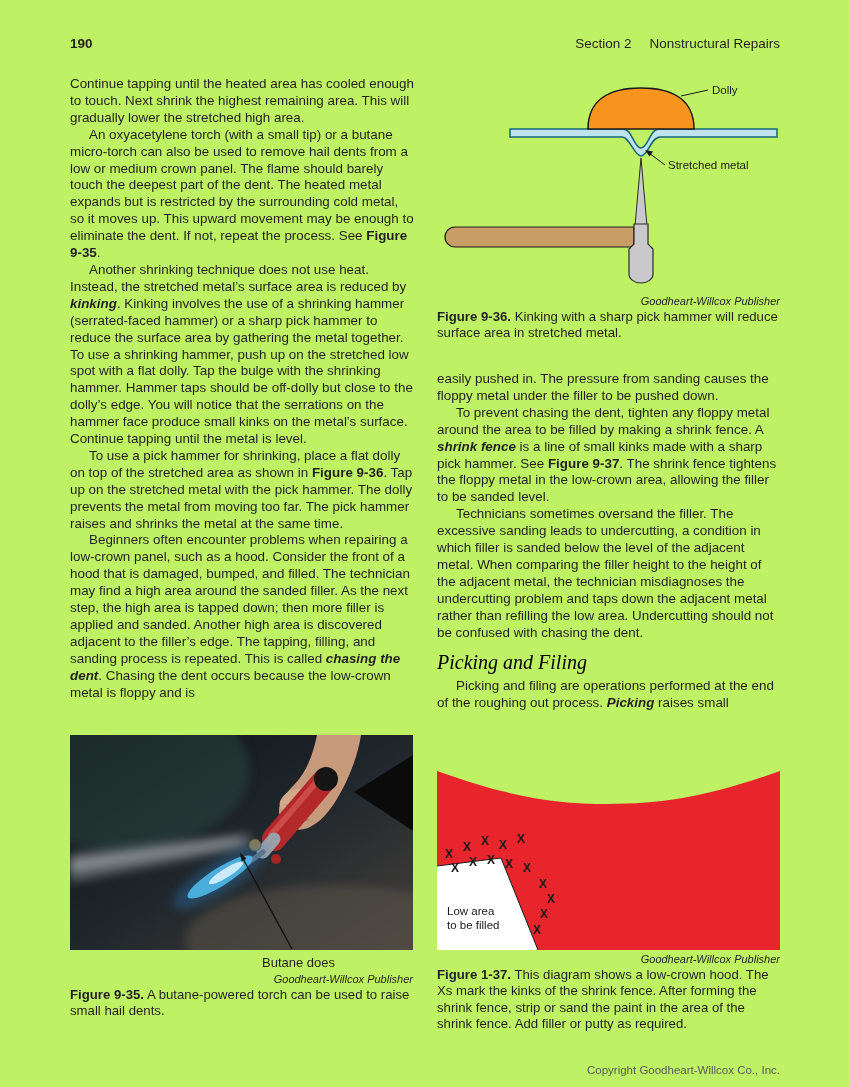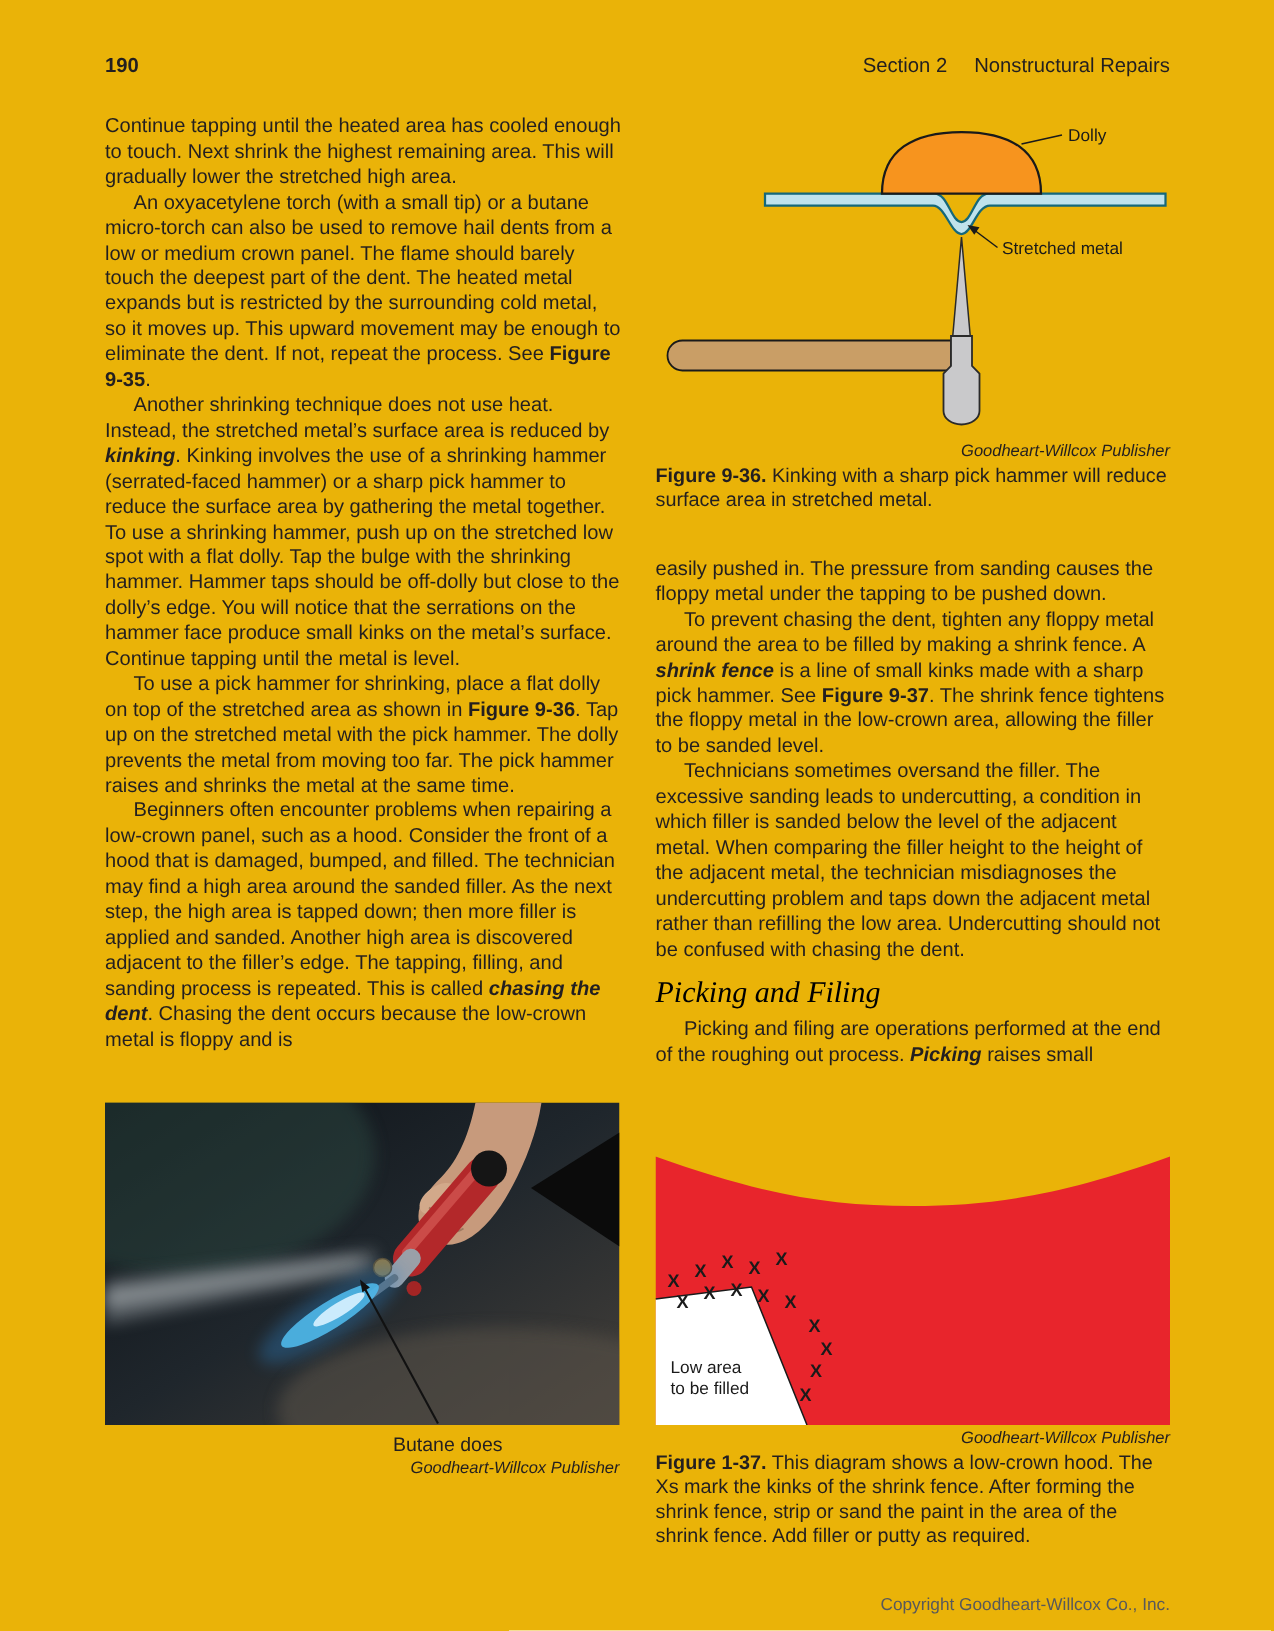--- a/index.html
+++ b/index.html
@@ -1,18 +1,18 @@
 <!DOCTYPE html>
 <html><head>
 <meta charset="utf-8">
 <style>
   * { margin:0; padding:0; box-sizing:border-box; }
   html,body { background:#ffffff; }
   .page {
-    position:relative; width:849px; height:1087px; background:#eab308;
+    position:relative; width:849px; height:1087px; background:#bef264;
     font-family:"Liberation Sans", sans-serif; color:#231f20; overflow:hidden;
   }
   
   .page-header {
     position:absolute; top:36px; left:70px; right:69px;
     display:flex; justify-content:space-between; font-size:13.5px;
   }
   .page-num { font-weight:bold; }
   .header-right .sec-title { margin-left:18px; }
   
@@ -87,21 +87,21 @@
     </svg>
     <div class="credit">Goodheart-Willcox Publisher</div>
     <p class="caption">
       <span class="cap-label">Figure 9-36.</span>
       <span class="cap-text">Kinking with a sharp pick hammer will reduce surface area in stretched metal.</span>
     </p>
   </figure>
 
   <div class="text-block right-col">
     <div>
-        <p class="para"><span>easily pushed in. The pressure from sanding causes the floppy metal under the tapping to be pushed down.</span></p>
+        <p class="para"><span>easily pushed in. The pressure from sanding causes the floppy metal under the filler to be pushed down.</span></p>
         <p class="para indent"><span>To prevent chasing the dent, tighten any floppy metal around the area to be filled by making a shrink fence. A </span><span class="b i">shrink fence</span><span> is a line of small kinks made with a sharp pick hammer. See </span><span class="b">Figure 9-37</span><span>. The shrink fence tightens the floppy metal in the low-crown area, allowing the filler to be sanded level.</span></p>
         <p class="para indent"><span>Technicians sometimes oversand the filler. The excessive sanding leads to undercutting, a condition in which filler is sanded below the level of the adjacent metal. When comparing the filler height to the height of the adjacent metal, the technician misdiagnoses the undercutting problem and taps down the adjacent metal rather than refilling the low area. Undercutting should not be confused with chasing the dent.</span></p>
       </div>
     <h2 class="subhead">Picking and Filing</h2>
     <div>
         <p class="para indent"><span>Picking and filing are operations performed at the end of the roughing out process. </span><span class="b i">Picking</span><span> raises small</span></p>
       </div>
   </div>
 
   <figure class="fig fig-9-35">
@@ -138,20 +138,24 @@
 
       <ellipse cx="150" cy="142" rx="55" ry="16" fill="#2b7fc2" opacity="0.35" filter="url(#soft)" transform="rotate(-212 150 142)"></ellipse>
       <ellipse cx="150" cy="142" rx="38" ry="9" fill="#4fb8ea" opacity="0.9" transform="rotate(-212 150 142)"></ellipse>
       <ellipse cx="156" cy="138" rx="20" ry="4.5" fill="#d9f2ff" opacity="0.9" transform="rotate(-212 156 138)"></ellipse>
 
       <polygon points="170,118 176.6,123.4 171.6,126.5" fill="#111"></polygon>
       <line x1="171" y1="120" x2="222" y2="214" stroke="#111" stroke-width="1.4"></line>
     </svg>
     <div class="pointer-label">Butane does</div>
     <div class="credit">Goodheart-Willcox Publisher</div>
+    <p class="caption">
+      <span class="cap-label">Figure 9-35.</span>
+      <span class="cap-text">A butane-powered torch can be used to raise small hail dents.</span>
+    </p>
   </figure>
 
   <figure class="fig fig-9-37">
     <svg class="figart" viewBox="0 0 343 182" role="img">
       <path d="M0,3 C70,28 115,36 171,36 C227,36 273,28 343,3 L343,182 L0,182 Z" fill="#e8252c"></path>
       <polygon points="0,98 64,90 101,182 0,182" fill="#ffffff"></polygon>
       <path d="M0,98 L64,90 L101,182" fill="none" stroke="#1a1a1a" stroke-width="1"></path>
       <g>
           <text x="12" y="90" class="x-mark">X</text>
           <text x="30" y="83" class="x-mark">X</text>

